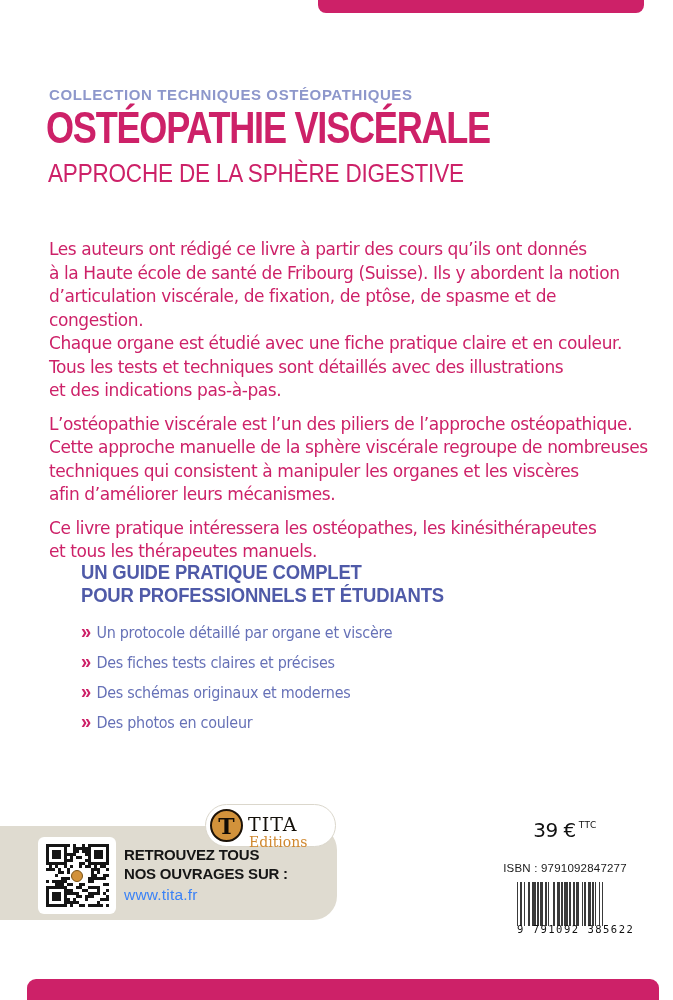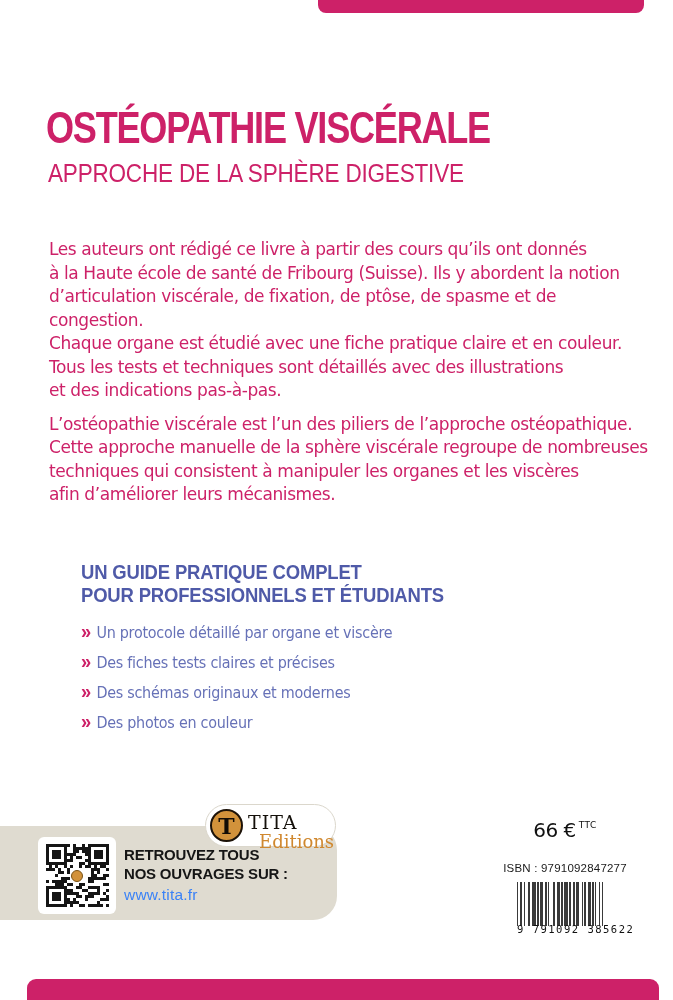--- a/index.html
+++ b/index.html
@@ -78,22 +78,22 @@
     font-family:"DejaVu Serif", serif; font-weight:bold; font-size:22px;
     color:#120c05; box-sizing:border-box; flex:0 0 auto;
   }
   .tita-text{margin-left:5px; line-height:1;}
   .tita-name{
     font-family:"DejaVu Serif", serif; font-size:19px; letter-spacing:1px;
     color:#14100a;
     margin-top:12px;
   }
   .tita-sub{
-    font-family:"DejaVu Serif", serif; font-size:18px; color:var(--editions-orange);
-    margin-top:1px; margin-left:11px;
+    font-family:"DejaVu Serif", serif; font-size:14px; color:var(--editions-orange);
+    margin-top:1px; margin-left:1px;
   }
   .qr-tile{
     position:absolute; left:38px; top:837px; width:78px; height:77px;
     background:#fff; border-radius:6px; display:flex;
     align-items:center; justify-content:center;
   }
   .qr-wrap{position:relative; width:63px; height:63px;}
   .qr-dot{
     position:absolute; left:50%; top:50%; width:12px; height:12px;
     margin:-6px 0 0 -6px; border-radius:50%; background:var(--logo-orange);
@@ -124,36 +124,39 @@
     letter-spacing:1.5px; margin-top:-3px; background:#fff; white-space:nowrap;
   }
 </style>
 </head>
 <body>
 
 <div class="page" style="--pink: #cd2168; --heading-blue: #4f5aa8; --text-blue: #6671b7; --collection-blue: #8d97cb; --beige: #dfdbd0; --logo-orange: #d2923b; --editions-orange: #d0882f;">
 
   <div class="top-band"></div>
 
+  <div class="collection">COLLECTION TECHNIQUES OSTÉOPATHIQUES</div>
 
   <h1 class="title" style="margin:0">OSTÉOPATHIE VISCÉRALE</h1>
 
   <div class="subtitle">APPROCHE DE LA SPHÈRE DIGESTIVE</div>
 
   <div class="copy">
     <p>Les auteurs ont rédigé ce livre à partir des cours qu’ils ont donnés
 à la Haute école de santé de Fribourg (Suisse). Ils y abordent la notion
 d’articulation viscérale, de fixation, de ptôse, de spasme et de congestion.
 Chaque organe est étudié avec une fiche pratique claire et en couleur.
 Tous les tests et techniques sont détaillés avec des illustrations
 et des indications pas-à-pas.</p>
     <p>L’ostéopathie viscérale est l’un des piliers de l’approche ostéopathique.
 Cette approche manuelle de la sphère viscérale regroupe de nombreuses
 techniques qui consistent à manipuler les organes et les viscères
 afin d’améliorer leurs mécanismes.</p>
+    <p>Ce livre pratique intéressera les ostéopathes, les kinésithérapeutes
+et tous les thérapeutes manuels.</p>
   </div>
 
   <div class="guide">
     <div class="guide-heading">UN GUIDE PRATIQUE COMPLET
 POUR PROFESSIONNELS ET ÉTUDIANTS</div>
     <div class="bullets">
       <div class="bullet">
         <span class="chevron">»</span>
         <span class="bullet-label">Un protocole détaillé par organe et viscère</span>
       </div>
@@ -416,21 +419,21 @@
   </div>
 
   <div class="promo">
     <div class="promo-lines">RETROUVEZ TOUS
 NOS OUVRAGES SUR :</div>
     <a class="website" href="#">www.tita.fr</a>
   </div>
 
   <div class="sale">
     <div class="price-line">
-      <span class="price-amount">66 €</span><span class="price-tax">TTC</span>
+      <span class="price-amount">39 €</span><span class="price-tax">TTC</span>
     </div>
     <div class="isbn">ISBN : 9791092847277</div>
     <div class="barcode">
       <div class="bars" id="barcode-bars">
           <span class="b" style="width:1.35px"></span>
           <span class="g" style="width:1.35px"></span>
           <span class="b" style="width:2.7px"></span>
           <span class="g" style="width:1.35px"></span>
           <span class="b" style="width:1.35px"></span>
           <span class="g" style="width:2.7px"></span>

